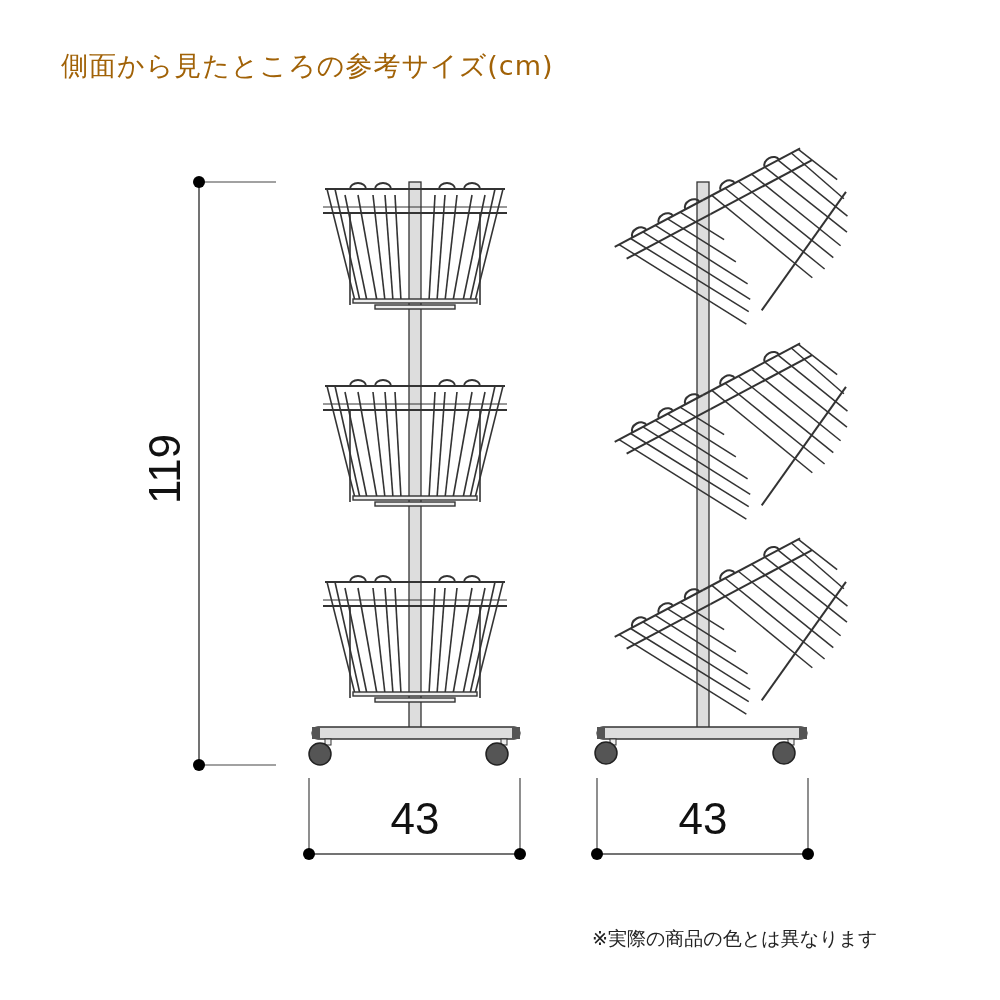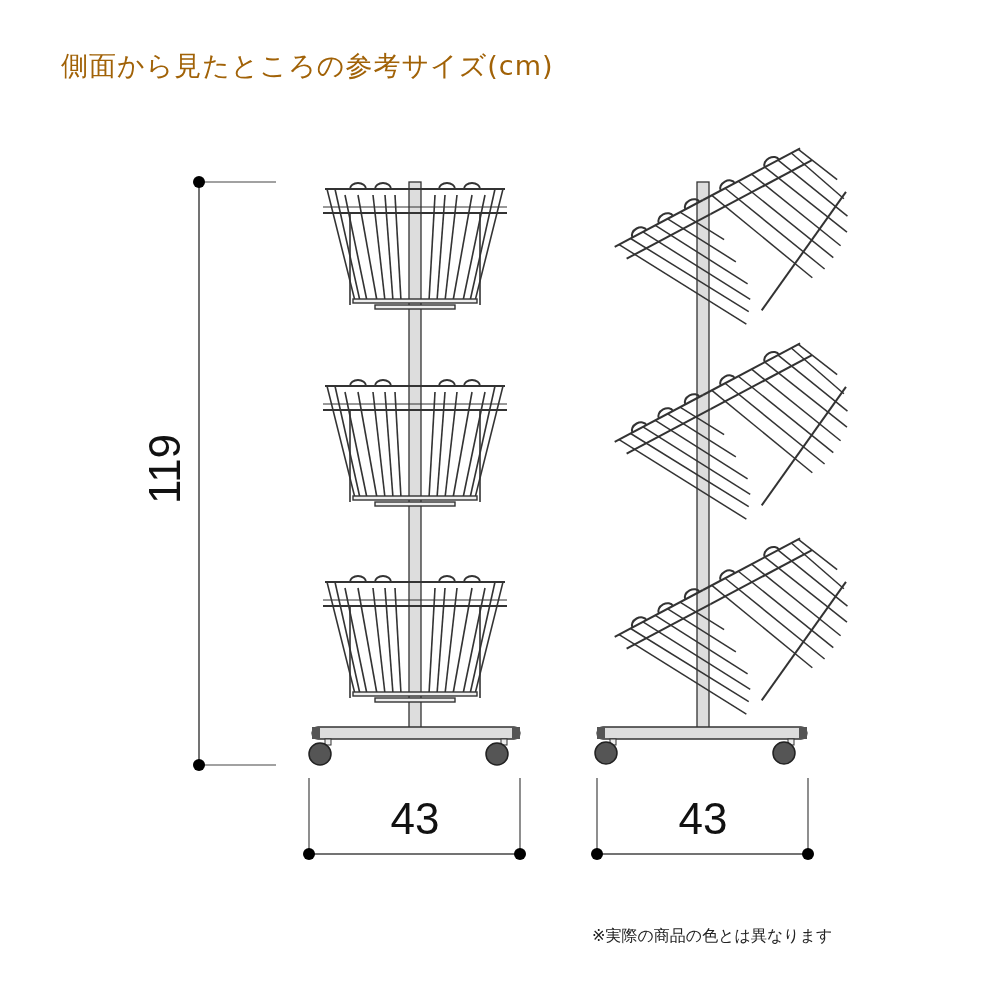--- a/index.html
+++ b/index.html
@@ -1,18 +1,18 @@
 <!DOCTYPE html>
 <html><head>
 <meta charset="utf-8">
 <style>
   html,body{margin:0;padding:0;background:#fff;}
   body{width:1000px;height:1000px;position:relative;overflow:hidden;font-family:"DejaVu Sans","Liberation Sans",sans-serif;color:#222;}
   .title{position:absolute;left:48px;top:48px;font-size:27px;letter-spacing:1px;color:#a16207;white-space:nowrap;margin-left:13px;}
-  .note{position:absolute;left:592px;top:926px;font-size:16px;color:#222;white-space:nowrap;}
+  .note{position:absolute;left:592px;top:926px;font-size:19px;color:#222;white-space:nowrap;}
   .dim{position:absolute;font-family:"Liberation Sans","DejaVu Sans",sans-serif;color:#111;font-size:44px;}
   .dim-h{transform:rotate(-90deg);transform-origin:center;left:125px;top:444px;width:80px;text-align:center;}
   .dim-w1{left:370px;top:794px;width:90px;text-align:center;}
   .dim-w2{left:658px;top:794px;width:90px;text-align:center;}
   svg{position:absolute;left:0;top:0;}
 </style>
 </head>
 <body>
 
 <div class="title">側面から見たところの参考サイズ(cm)</div>

